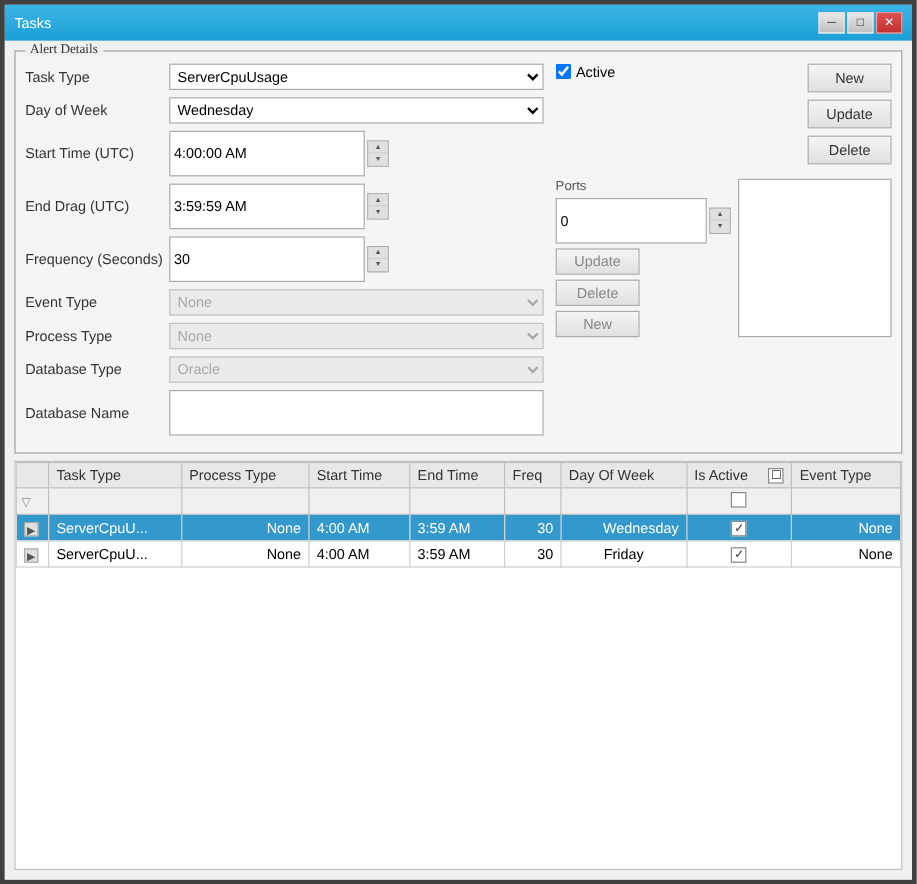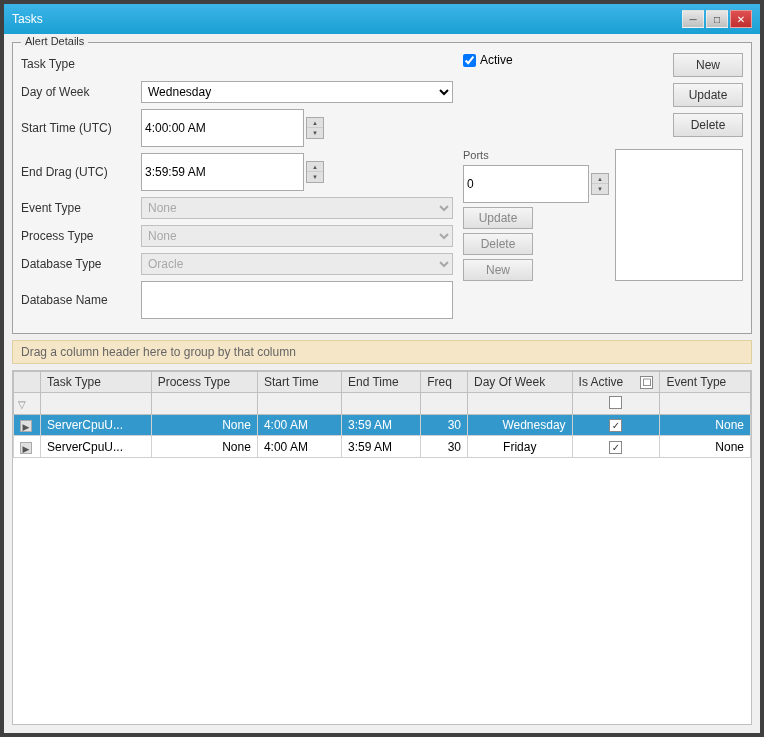--- a/index.html
+++ b/index.html
@@ -77,20 +77,21 @@
     }
 
     .group-box-title {
       position: absolute;
       top: -8px;
       left: 8px;
       background: #f0f0f0;
       padding: 0 4px;
       font-size: 11px;
       color: #333;
+      font-family: Liberation Serif, serif;
     }
 
     .alert-details {
       padding-top: 10px;
     }
 
     .form-area {
       display: flex;
       gap: 10px;
     }
@@ -214,21 +215,21 @@
       border: 1px solid #adadad;
       background: linear-gradient(to bottom, #f5f5f5, #e0e0e0);
       cursor: pointer;
       font-size: 12px;
       color: #333;
     }
     .btn:disabled { color: #aaa; cursor: default; }
 
     .active-checkbox-area {
       display: flex;
-      align-items: center;
+      align-items: flex-start;
       gap: 4px;
       margin-right: 10px;
     }
 
     .ports-label {
       font-size: 11px;
       color: #555;
       margin-bottom: 4px;
     }
 
@@ -404,20 +405,25 @@
 
     <div class="group-box alert-details">
       <span class="group-box-title">Alert Details</span>
 
       <div class="form-area">
 
         <div class="form-left">
 
           <div class="form-row">
             <span class="form-label">Task Type</span>
+            <div class="form-control">
+              <select>
+                <option>ServerCpuUsage</option>
+              </select>
+            </div>
           </div>
 
           <div class="form-row">
             <span class="form-label">Day of Week</span>
             <div class="form-control">
               <select>
                 <option>Wednesday</option>
               </select>
             </div>
           </div>
@@ -437,20 +443,30 @@
             <span class="form-label">End Drag (UTC)</span>
             <div class="time-input-wrap">
               <input type="text" class="time-input" value="3:59:59 AM" style="">
               <div class="spin-btn-group">
                 <button class="spin-btn">▲</button>
                 <button class="spin-btn">▼</button>
               </div>
             </div>
           </div>
 
+          <div class="form-row">
+            <span class="form-label">Frequency (Seconds)</span>
+            <div class="freq-wrap">
+              <input type="text" class="freq-input" value="30" style="">
+              <div class="spin-btn-group">
+                <button class="spin-btn">▲</button>
+                <button class="spin-btn">▼</button>
+              </div>
+            </div>
+          </div>
 
           <div class="form-row">
             <span class="form-label">Event Type</span>
             <div class="form-control">
               <select disabled="">
                 <option>None</option>
               </select>
             </div>
           </div>
 
@@ -510,23 +526,20 @@
                 <button class="ports-btn">Delete</button>
                 <button class="ports-btn">New</button>
               </div>
             </div>
             <div class="ports-list"></div>
           </div>
         </div>
       </div>
     </div>
 
-    <div class="drag-hint">
-      <span>Drag a column header here to group by that column</span>
-    </div>
 
     <div class="grid-container">
       <table>
         <thead>
           <tr>
             <th style="width:20px;"></th>
             <th>Task Type</th>
             <th>Process Type</th>
             <th>Start Time</th>
             <th>End Time</th>

